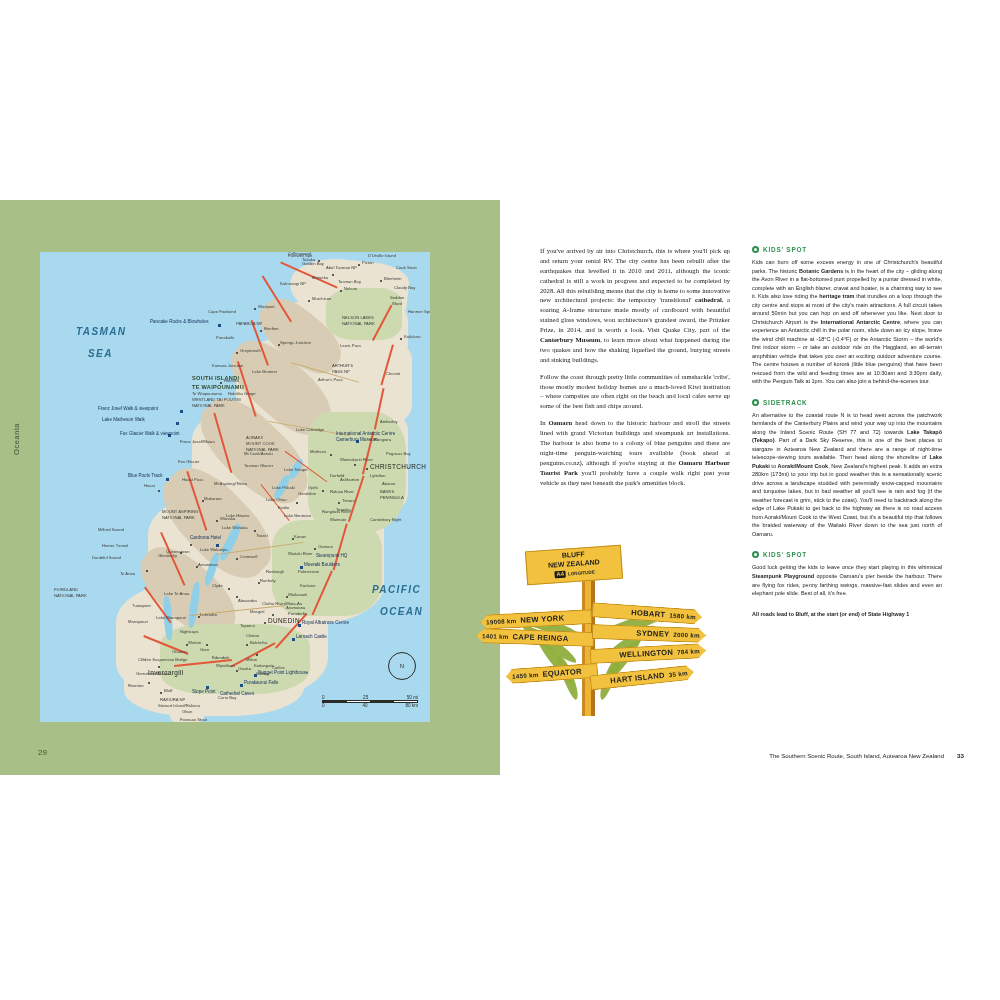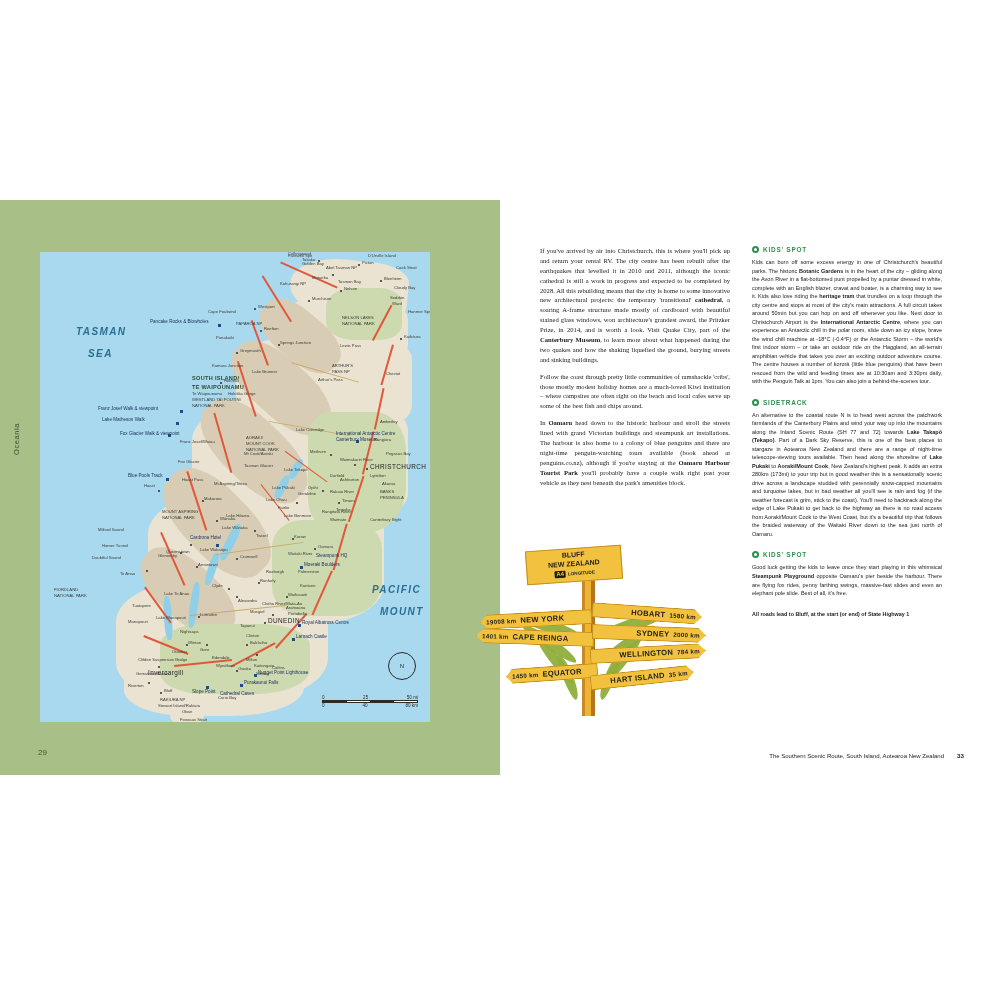--- a/index.html
+++ b/index.html
@@ -400,21 +400,21 @@
       <div class="route" style="left:212px; top:250px; width:46px; height:1.2px; transform:rotate(52deg);"></div>
 
       <div class="road-thin" style="left:250px; top:120px; width:70px; height:0.8px; transform:rotate(16deg);"></div>
       <div class="road-thin" style="left:228px; top:176px; width:82px; height:0.8px; transform:rotate(10deg);"></div>
       <div class="road-thin" style="left:176px; top:296px; width:88px; height:0.8px; transform:rotate(-8deg);"></div>
       <div class="road-thin" style="left:150px; top:358px; width:96px; height:0.8px; transform:rotate(-6deg);"></div>
 
       <div class="sea-label" style="left:36px; top:74px;">TASMAN</div>
       <div class="sea-label" style="left:48px; top:96px;">SEA</div>
       <div class="sea-label" style="left:332px; top:332px;">PACIFIC</div>
-      <div class="sea-label" style="left:340px; top:354px;">MOUNT</div>
+      <div class="sea-label" style="left:340px; top:354px;">OCEAN</div>
 
       <div class="map-txt region" style="left:152px; top:124px;">SOUTH ISLAND/</div>
       <div class="map-txt region" style="left:152px; top:133px;">TE WAIPOUNAMU</div>
       <div class="map-txt" style="left:152px; top:146px;">WESTLAND TAI POUTINI</div>
       <div class="map-txt" style="left:152px; top:152px;">NATIONAL PARK</div>
       <div class="map-txt" style="left:206px; top:184px;">AORAKI/</div>
       <div class="map-txt" style="left:206px; top:190px;">MOUNT COOK</div>
       <div class="map-txt" style="left:206px; top:196px;">NATIONAL PARK</div>
       <div class="map-txt" style="left:292px; top:112px;">ARTHUR'S</div>
       <div class="map-txt" style="left:292px; top:118px;">PASS NP</div>

